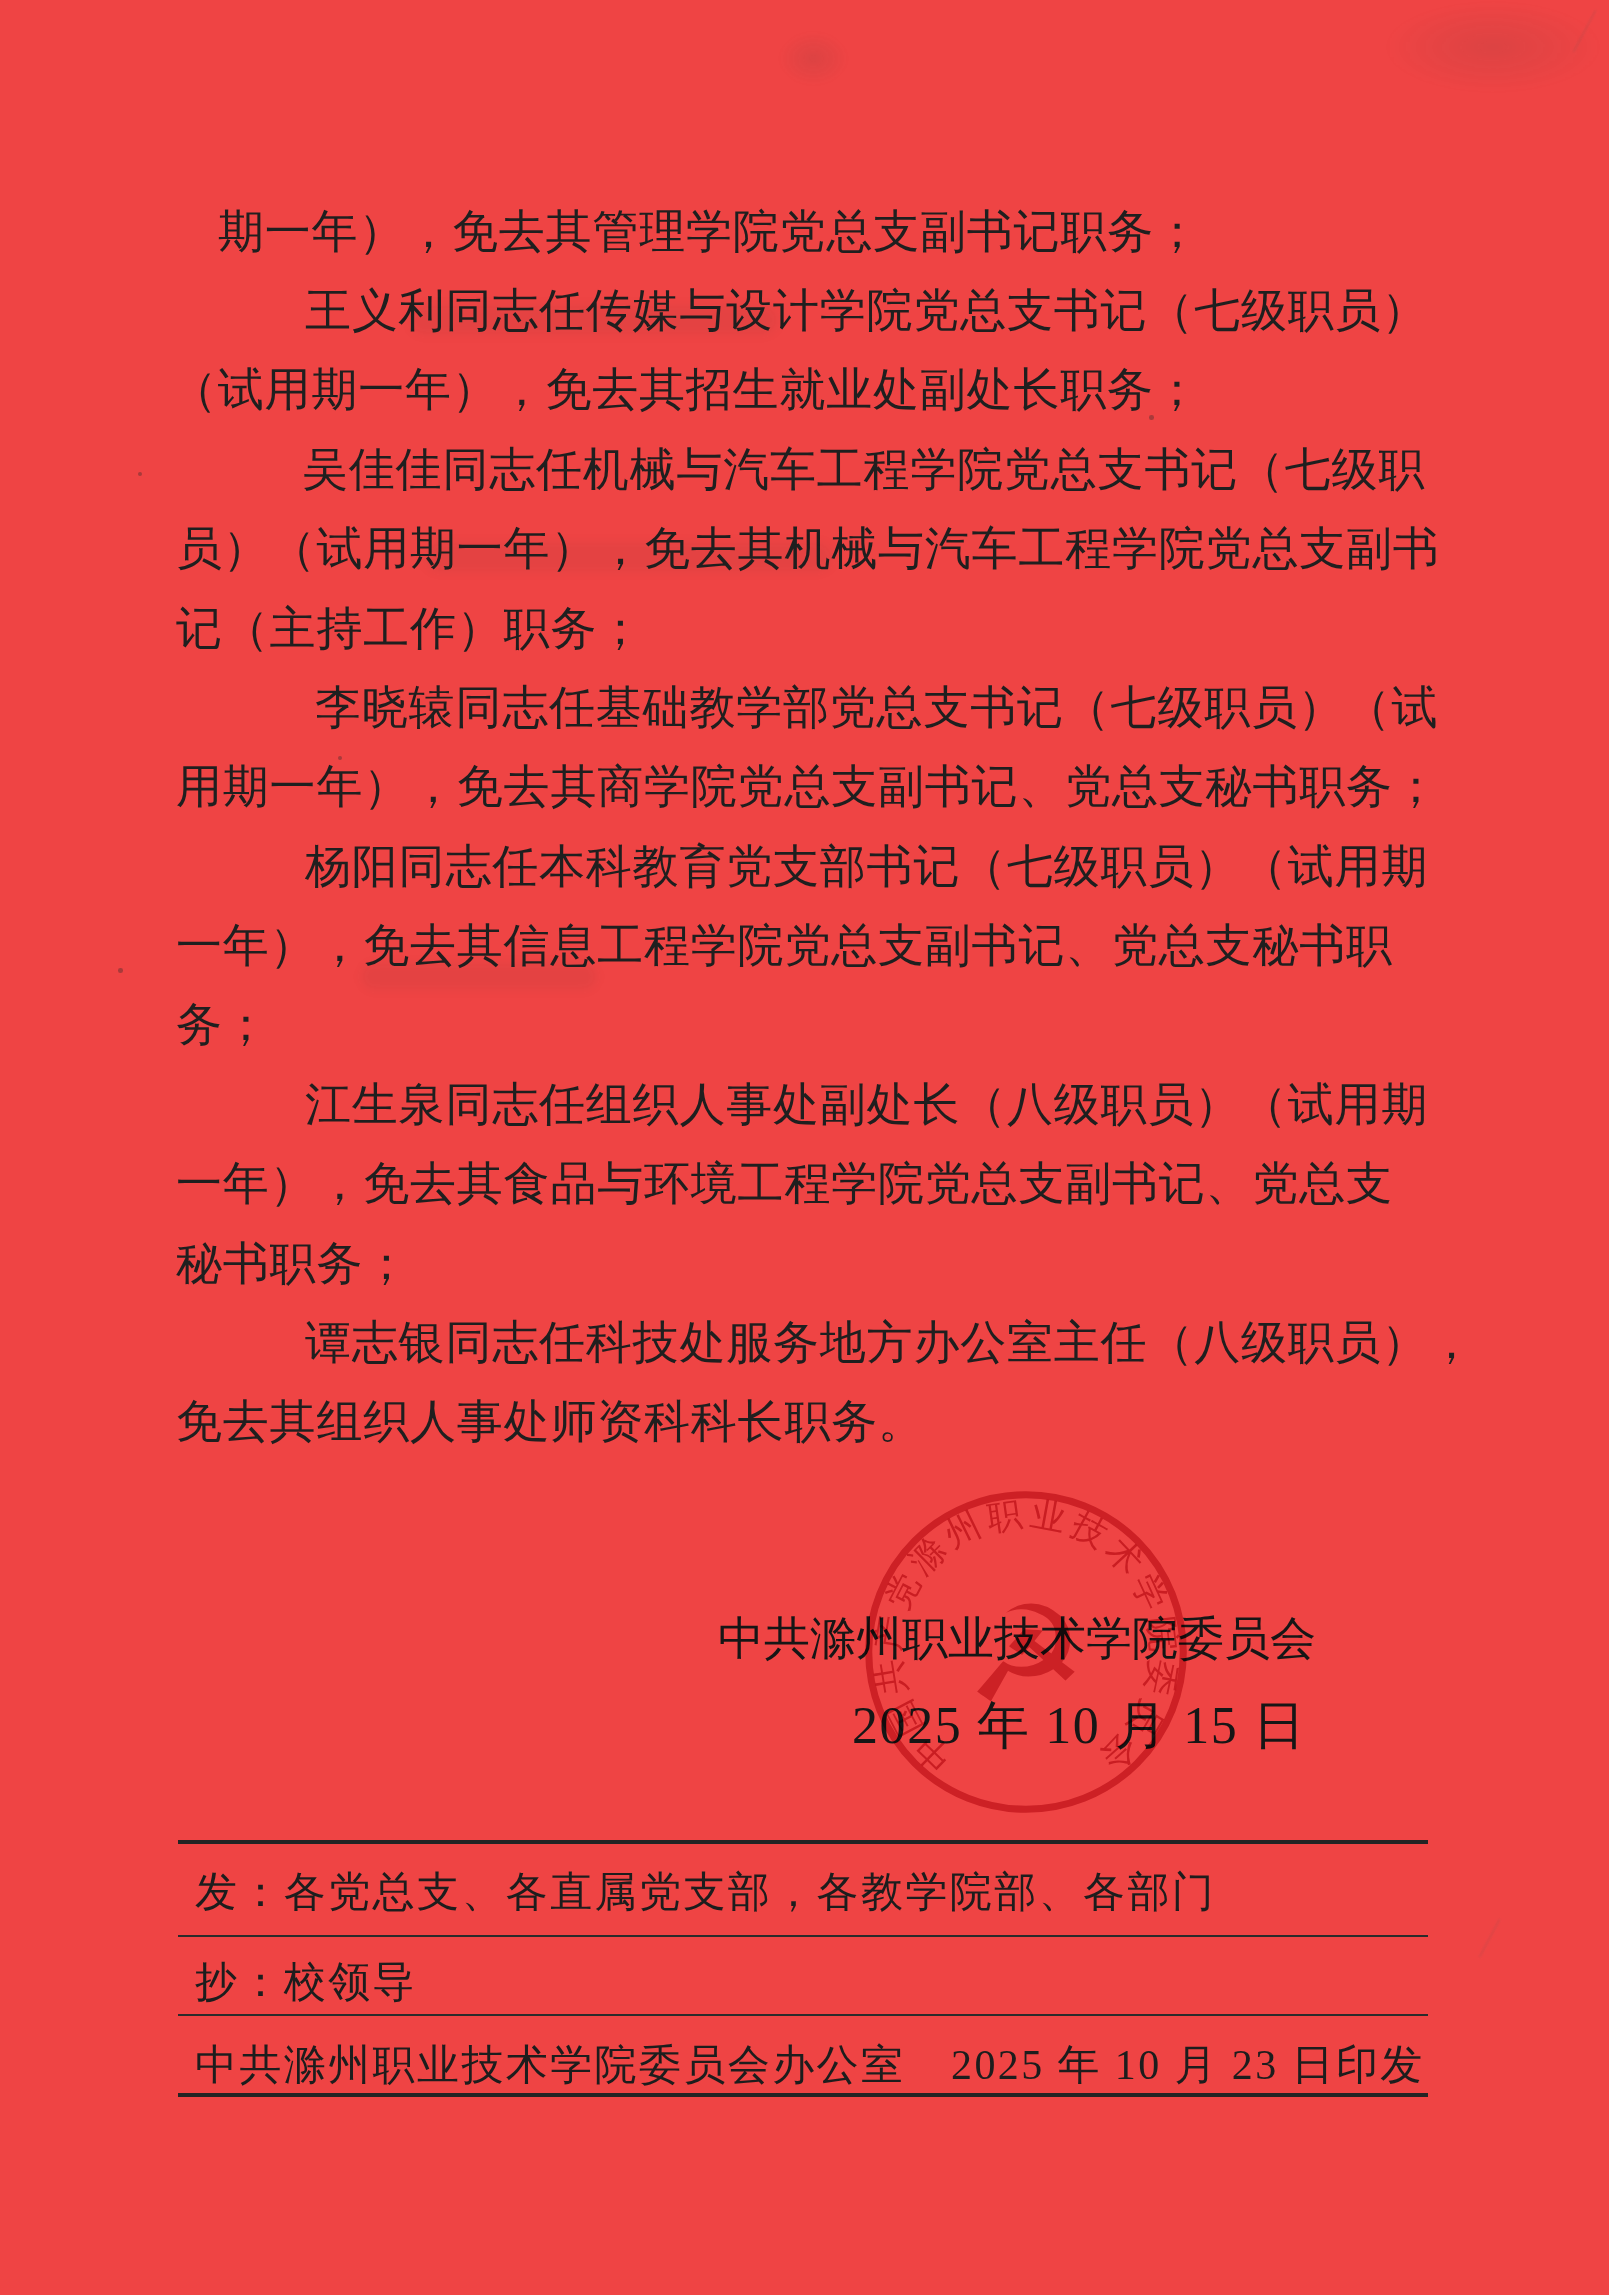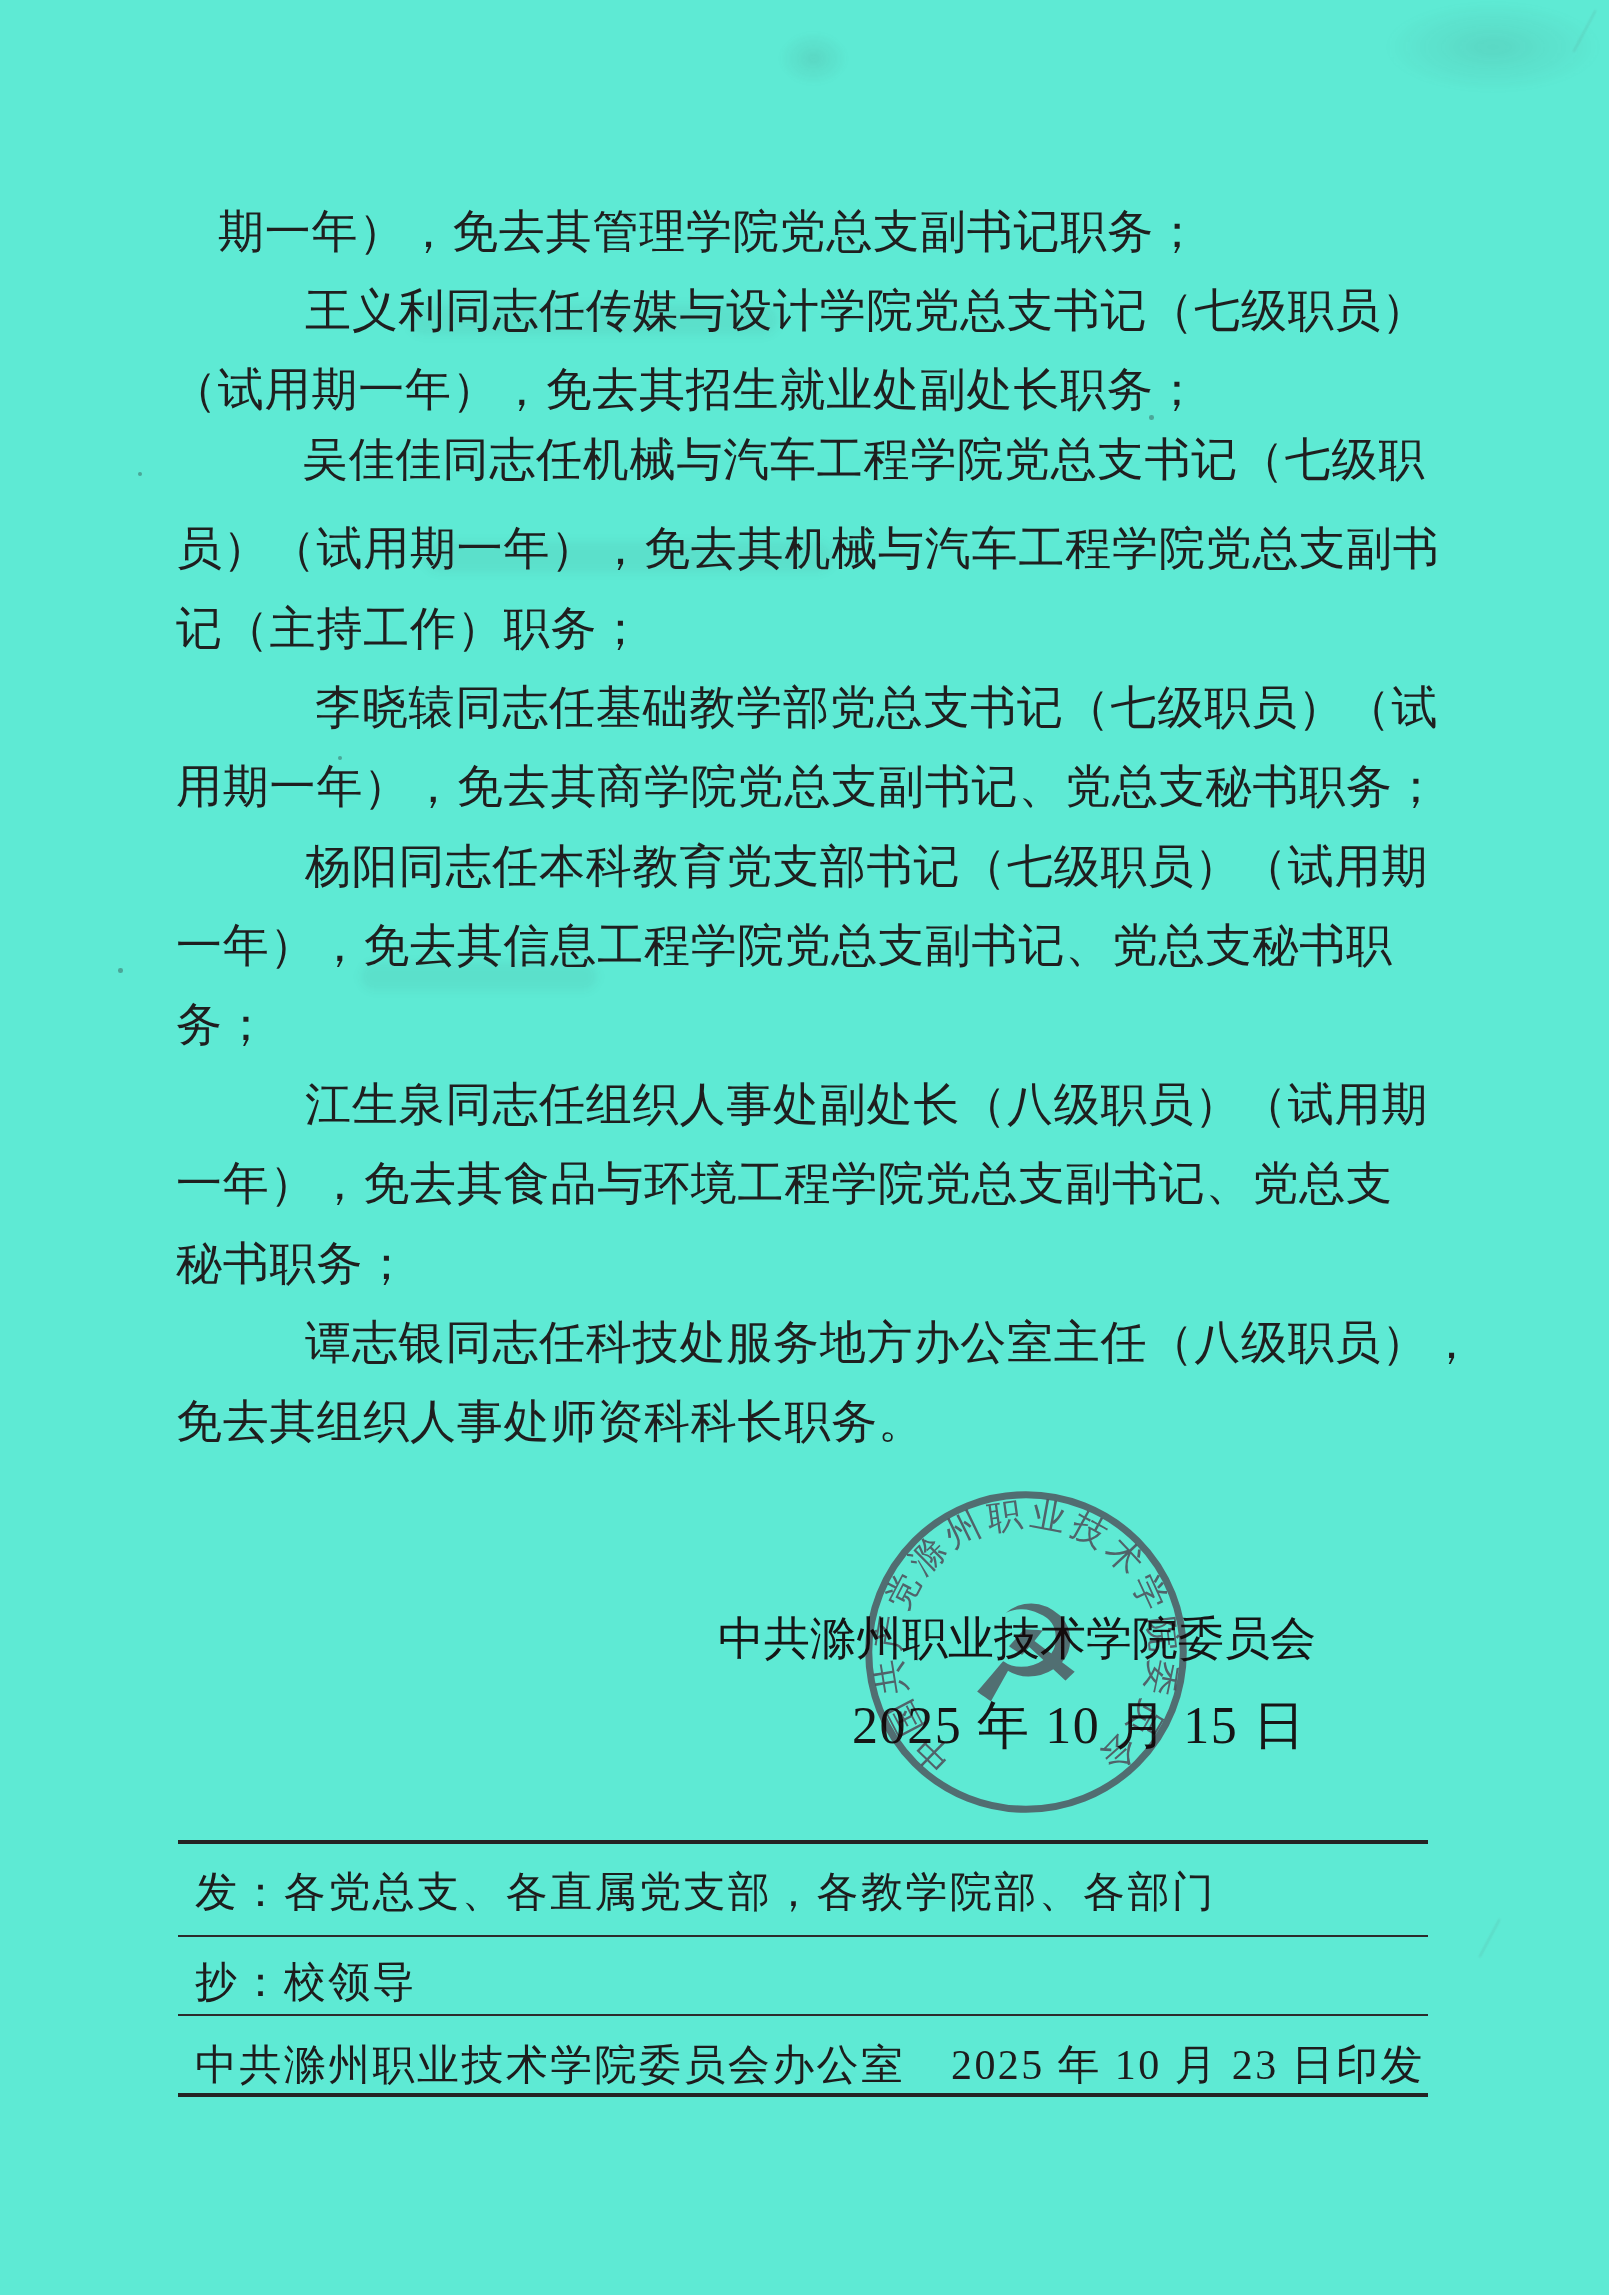--- a/index.html
+++ b/index.html
@@ -4,21 +4,21 @@
 <style>
   html,body{margin:0;padding:0;}
   body{
     background:#e8e8e6;
     font-family:"Liberation Serif","DejaVu Serif",serif;
   }
   .page{
     position:relative;
     width:1609px;height:2295px;
     margin:0 auto;
-    background:#5eead4;
+    background:#ef4444;
     overflow:hidden;
     color:#1f1f1f;
   }
   
   .bline{
     position:absolute;
     font-size:46px;
     line-height:49px;
     letter-spacing:0.8px;
     white-space:nowrap;
@@ -93,21 +93,21 @@
 </style>
 </head>
 <body>
 
 <div class="page">
 
   <div>
     <div class="bline" style="left:218px;top:207px;">期一年），免去其管理学院党总支副书记职务；</div>
     <div class="bline" style="left:305px;top:286px;">王义利同志任传媒与设计学院党总支书记（七级职员）</div>
     <div class="bline" style="left:171px;top:365px;">（试用期一年），免去其招生就业处副处长职务；</div>
-    <div class="bline" style="left:302px;top:435px;">吴佳佳同志任机械与汽车工程学院党总支书记（七级职</div>
+    <div class="bline" style="left:302px;top:445px;">吴佳佳同志任机械与汽车工程学院党总支书记（七级职</div>
     <div class="bline" style="left:176px;top:524px;">员）（试用期一年），免去其机械与汽车工程学院党总支副书</div>
     <div class="bline" style="left:176px;top:604px;">记（主持工作）职务；</div>
     <div class="bline" style="left:305px;top:683px;margin-left:10px;">李晓辕同志任基础教学部党总支书记（七级职员）（试</div>
     <div class="bline" style="left:176px;top:762px;">用期一年），免去其商学院党总支副书记、党总支秘书职务；</div>
     <div class="bline" style="left:305px;top:842px;">杨阳同志任本科教育党支部书记（七级职员）（试用期</div>
     <div class="bline" style="left:176px;top:921px;">一年），免去其信息工程学院党总支副书记、党总支秘书职</div>
     <div class="bline" style="left:176px;top:1000px;">务；</div>
     <div class="bline" style="left:305px;top:1080px;text-align:right;">江生泉同志任组织人事处副处长（八级职员）（试用期</div>
     <div class="bline" style="left:176px;top:1159px;">一年），免去其食品与环境工程学院党总支副书记、党总支</div>
     <div class="bline" style="left:176px;top:1239px;">秘书职务；</div>

